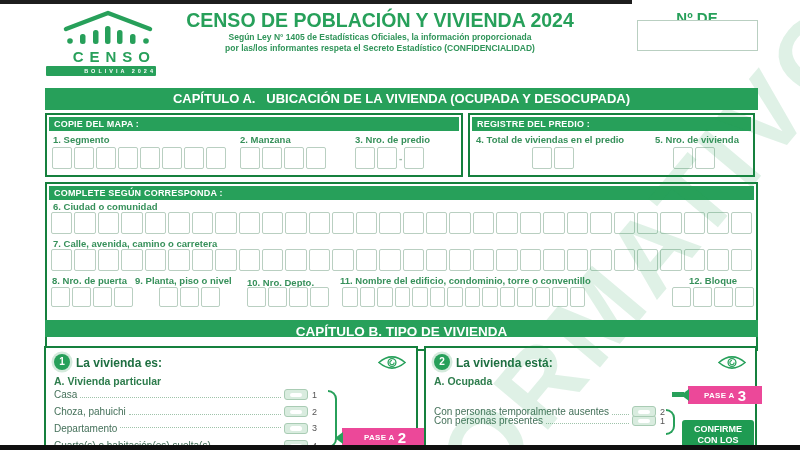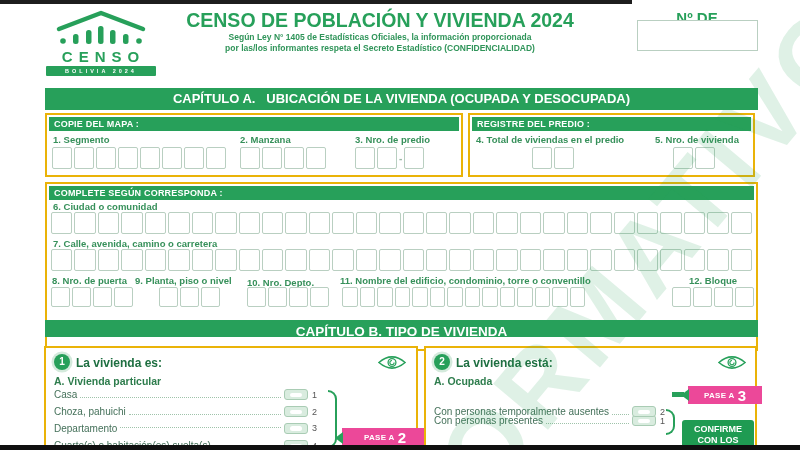--- a/index.html
+++ b/index.html
@@ -7,42 +7,42 @@
         font-family:"Liberation Sans",sans-serif;color:#2c6e44;}
   .topbar{position:absolute;left:0;top:0;width:632px;height:4px;background:#1d1d1d;z-index:120;}
   .bottombar{position:absolute;left:0;top:445px;width:800px;height:5px;background:#101010;z-index:120;}
 
   
   .watermark{position:absolute;left:305px;top:235px;width:620px;text-align:center;
     font-size:104px;font-weight:bold;letter-spacing:6px;color:rgba(38,160,90,0.15);
     transform:rotate(-50deg);z-index:50;pointer-events:none;white-space:nowrap;}
 
   
-  .logo{position:absolute;left:46px;top:8px;width:110px;text-align:center;z-index:10;}
+  .logo{position:absolute;left:46px;top:8px;width:110px;text-align:right;z-index:10;}
   .logo-name{font-size:15px;font-weight:bold;letter-spacing:6px;color:#27a05a;margin-top:-2px;padding-left:5px;}
   .logo-sub{background:#27a05a;color:#fff;font-size:5.5px;font-weight:bold;letter-spacing:3px;
     padding:2px 0;margin-top:1px;border-radius:1px;}
   .title-block{position:absolute;left:165px;top:9px;width:430px;text-align:center;z-index:10;}
   .form-title{font-size:19.5px;font-weight:bold;color:#27a05a;letter-spacing:0px;}
   .form-sub{font-size:8.5px;font-weight:600;color:#2f9459;line-height:1.35;}
   .qnum-label{position:absolute;left:633px;top:9px;width:128px;text-align:center;
     font-size:15px;font-weight:bold;color:#27a05a;z-index:10;}
   .qnum-box{position:absolute;left:637px;top:20px;width:121px;height:31px;
     border:1.5px solid #b9cfc1;background:#fff;z-index:10;box-sizing:border-box;}
   .cont-row{position:absolute;right:42px;top:52px;display:flex;align-items:center;z-index:10;}
   .cont-label{font-size:9.5px;font-weight:bold;color:#27a05a;margin-right:4px;white-space:nowrap;}
 
   
   .banner{position:absolute;left:45px;width:713px;background:#27a05a;color:#fff;
     font-weight:bold;text-align:center;z-index:60;white-space:pre;}
   .banner-a{top:88px;height:22px;line-height:22px;font-size:13px;}
   .banner-b{top:320px;height:17px;line-height:23px;font-size:13.5px;}
 
   
-  .panel{position:absolute;background:#fff;border:2px solid #eab308;box-sizing:border-box;z-index:10;}
+  .panel{position:absolute;background:#fff;border:2px solid #15803d;box-sizing:border-box;z-index:10;}
   .panel-header{margin:2px;height:14px;line-height:14px;background:#27a05a;color:#fff;
     font-size:9px;font-weight:bold;padding-left:5px;letter-spacing:0.2px;}
   .map-panel{left:45px;top:113px;width:418px;height:64px;}
   .predio-panel{left:468px;top:113px;width:287px;height:64px;}
   .complete-panel{left:45px;top:182px;width:713px;height:169px;}
   .q-panel{left:44px;top:346px;width:374px;height:104px;}
   .q2-panel{left:424px;top:346px;width:333px;height:104px;}
 
   .flabel{position:absolute;font-size:9.5px;font-weight:700;color:#36905a;white-space:nowrap;}
 

